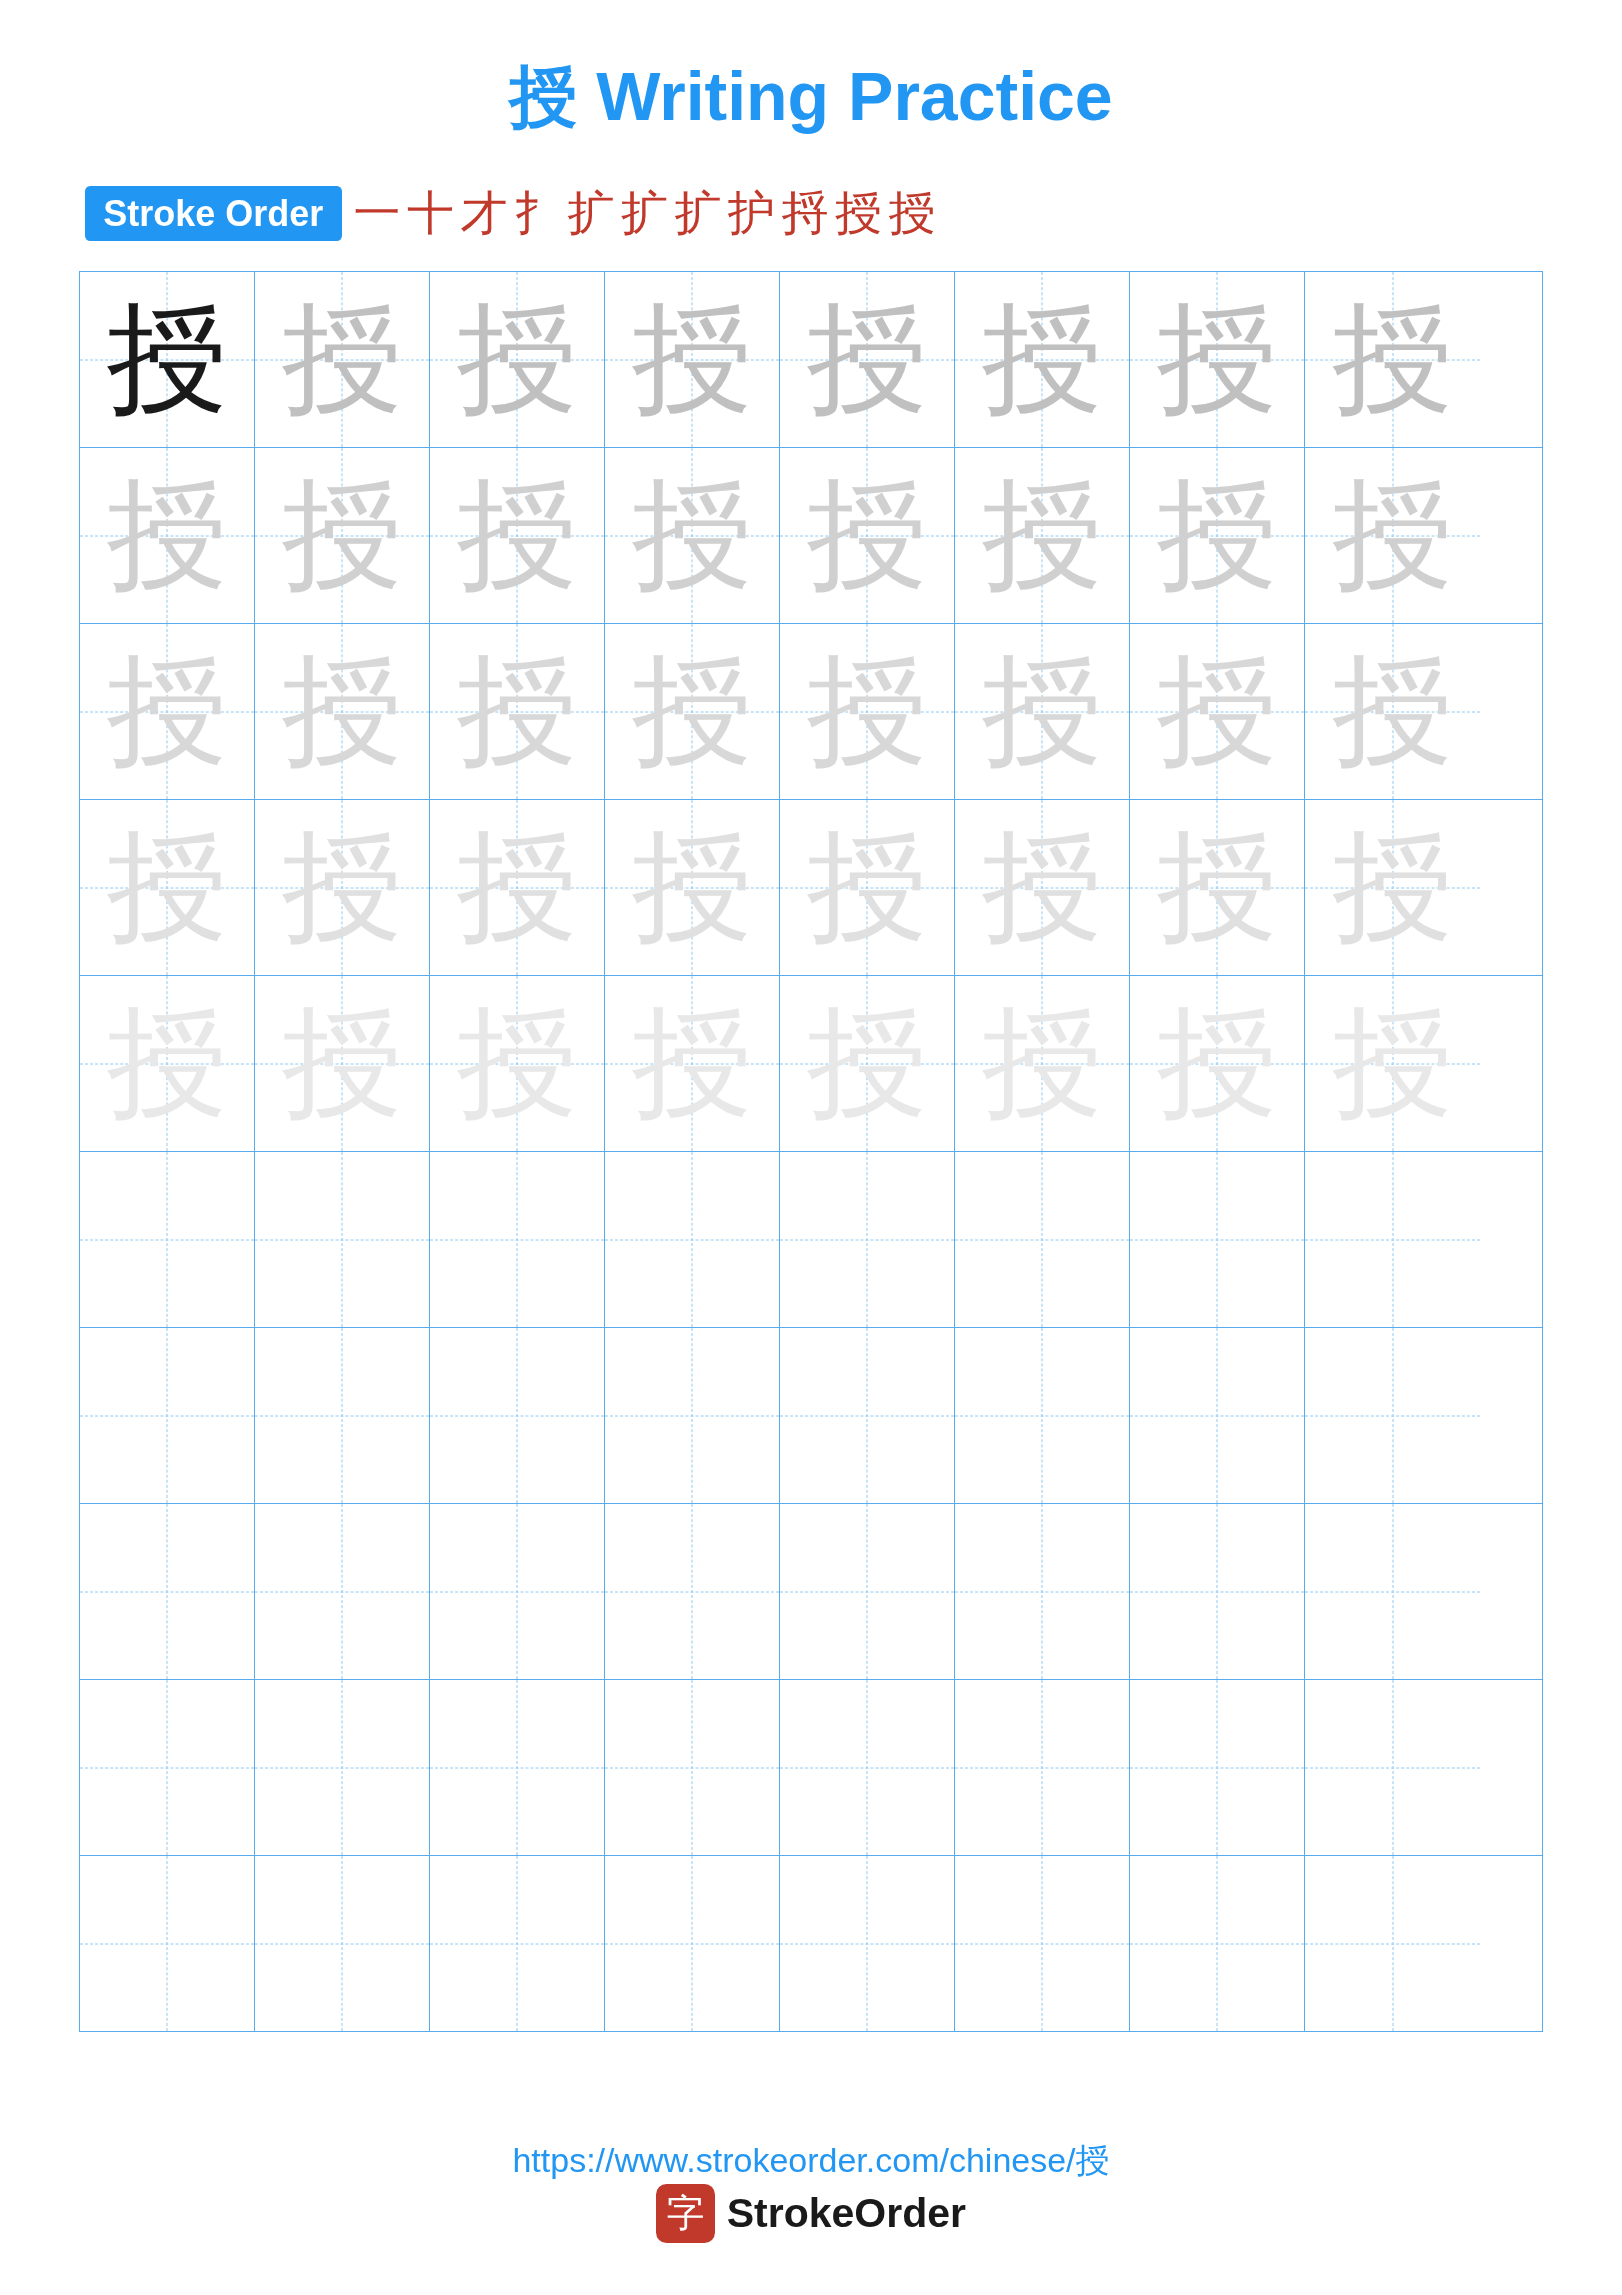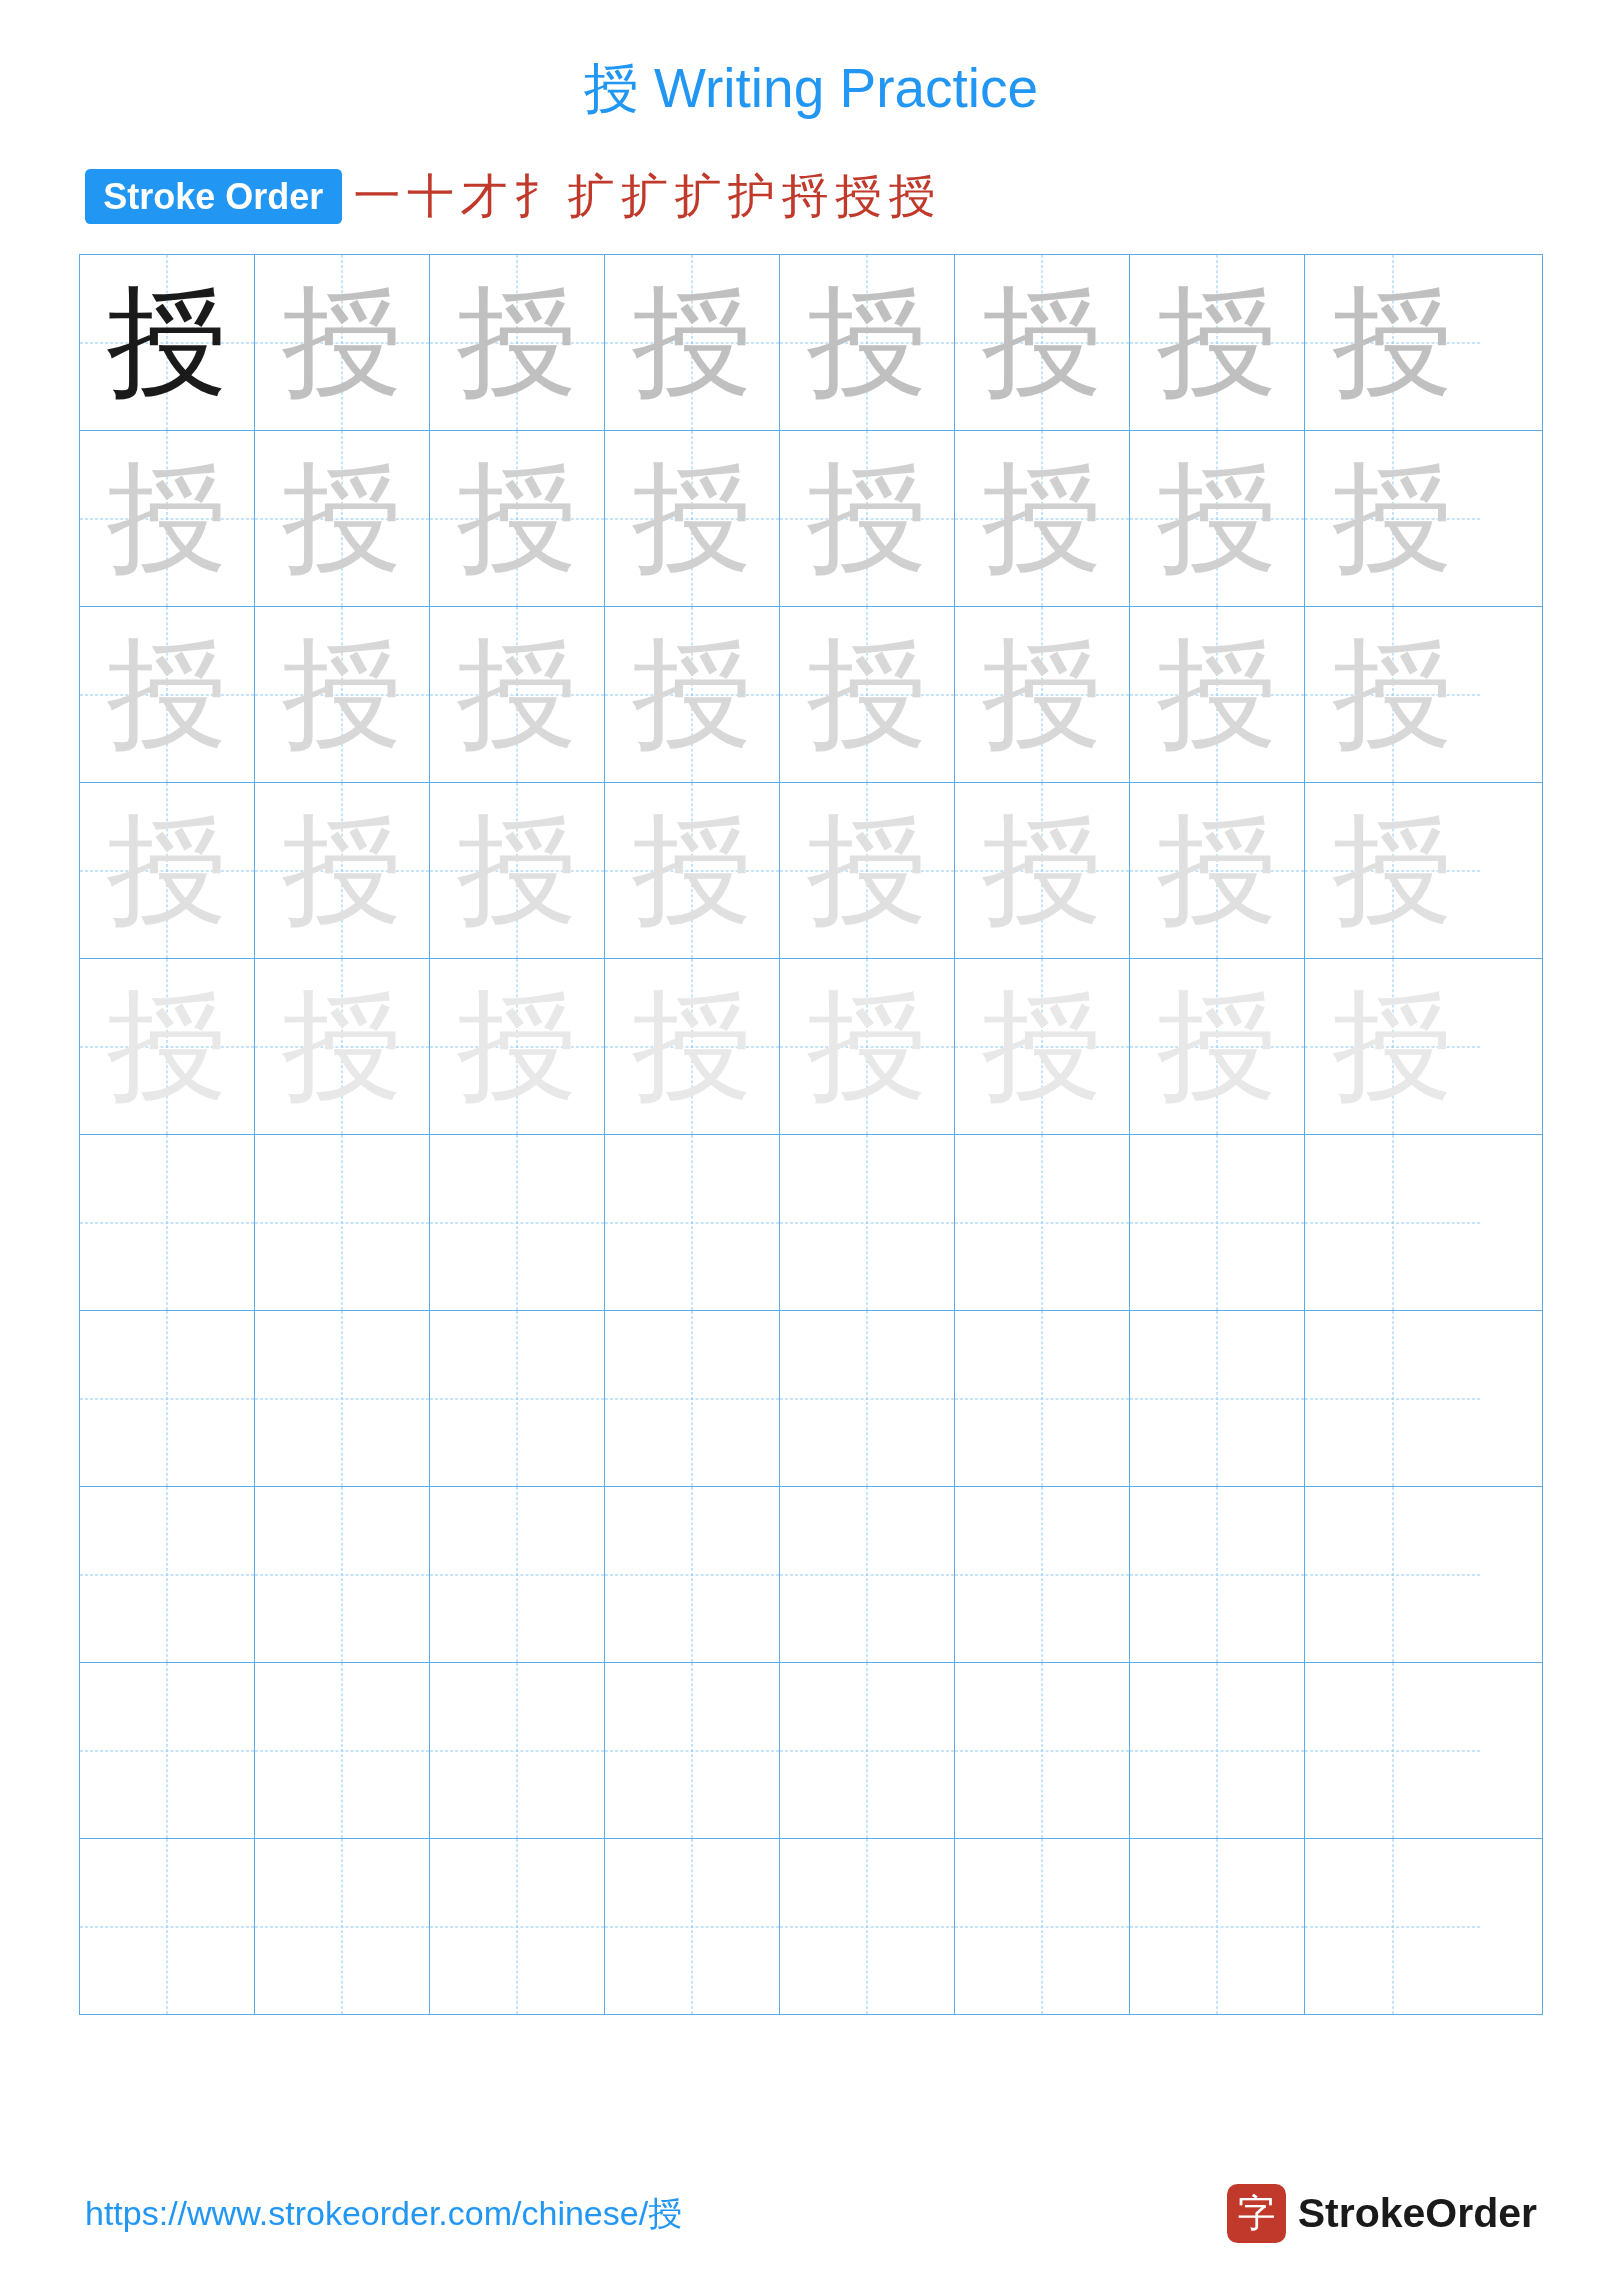--- a/index.html
+++ b/index.html
@@ -12,22 +12,22 @@
       overflow: hidden;
     }
 
     
     .title-area {
       text-align: center;
       padding-top: 52px;
       padding-bottom: 39px;
     }
     .title-text {
-      font-size: 55px;
-      font-weight: normal;
+      font-size: 68px;
+      font-weight: bold;
       color: #2196F3;
     }
 
     
     .stroke-order-row {
       display: flex;
       align-items: center;
       padding-left: 85px;
       margin-bottom: 26px;
       gap: 11.8px;
@@ -120,20 +120,21 @@
     
     .footer {
       position: absolute;
       bottom: 52px;
       left: 0;
       right: 0;
       display: flex;
       align-items: center;
       justify-content: space-between;
       padding: 0 85px;
+      flex-direction: column;
     }
     .footer-url {
       font-size: 34px;
       color: #2196F3;
     }
     .footer-logo {
       display: flex;
       align-items: center;
       gap: 11.8px;
     }

